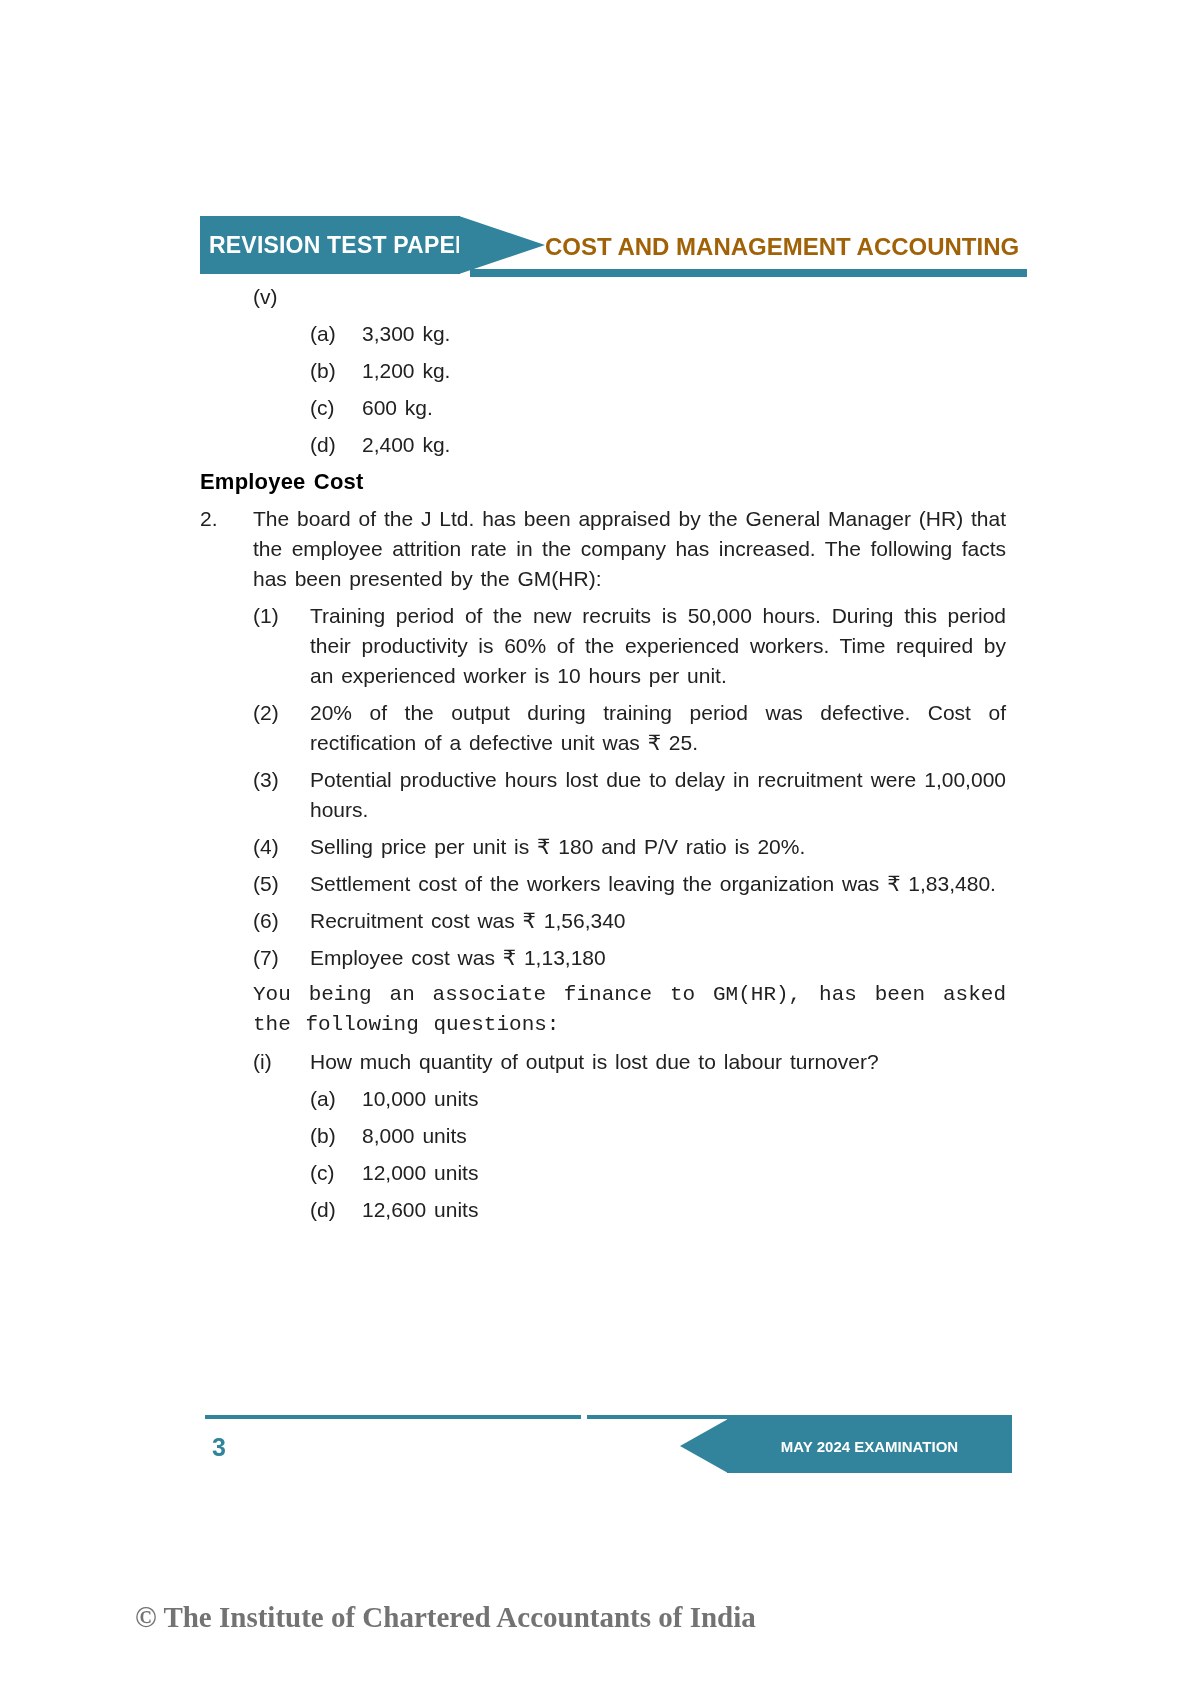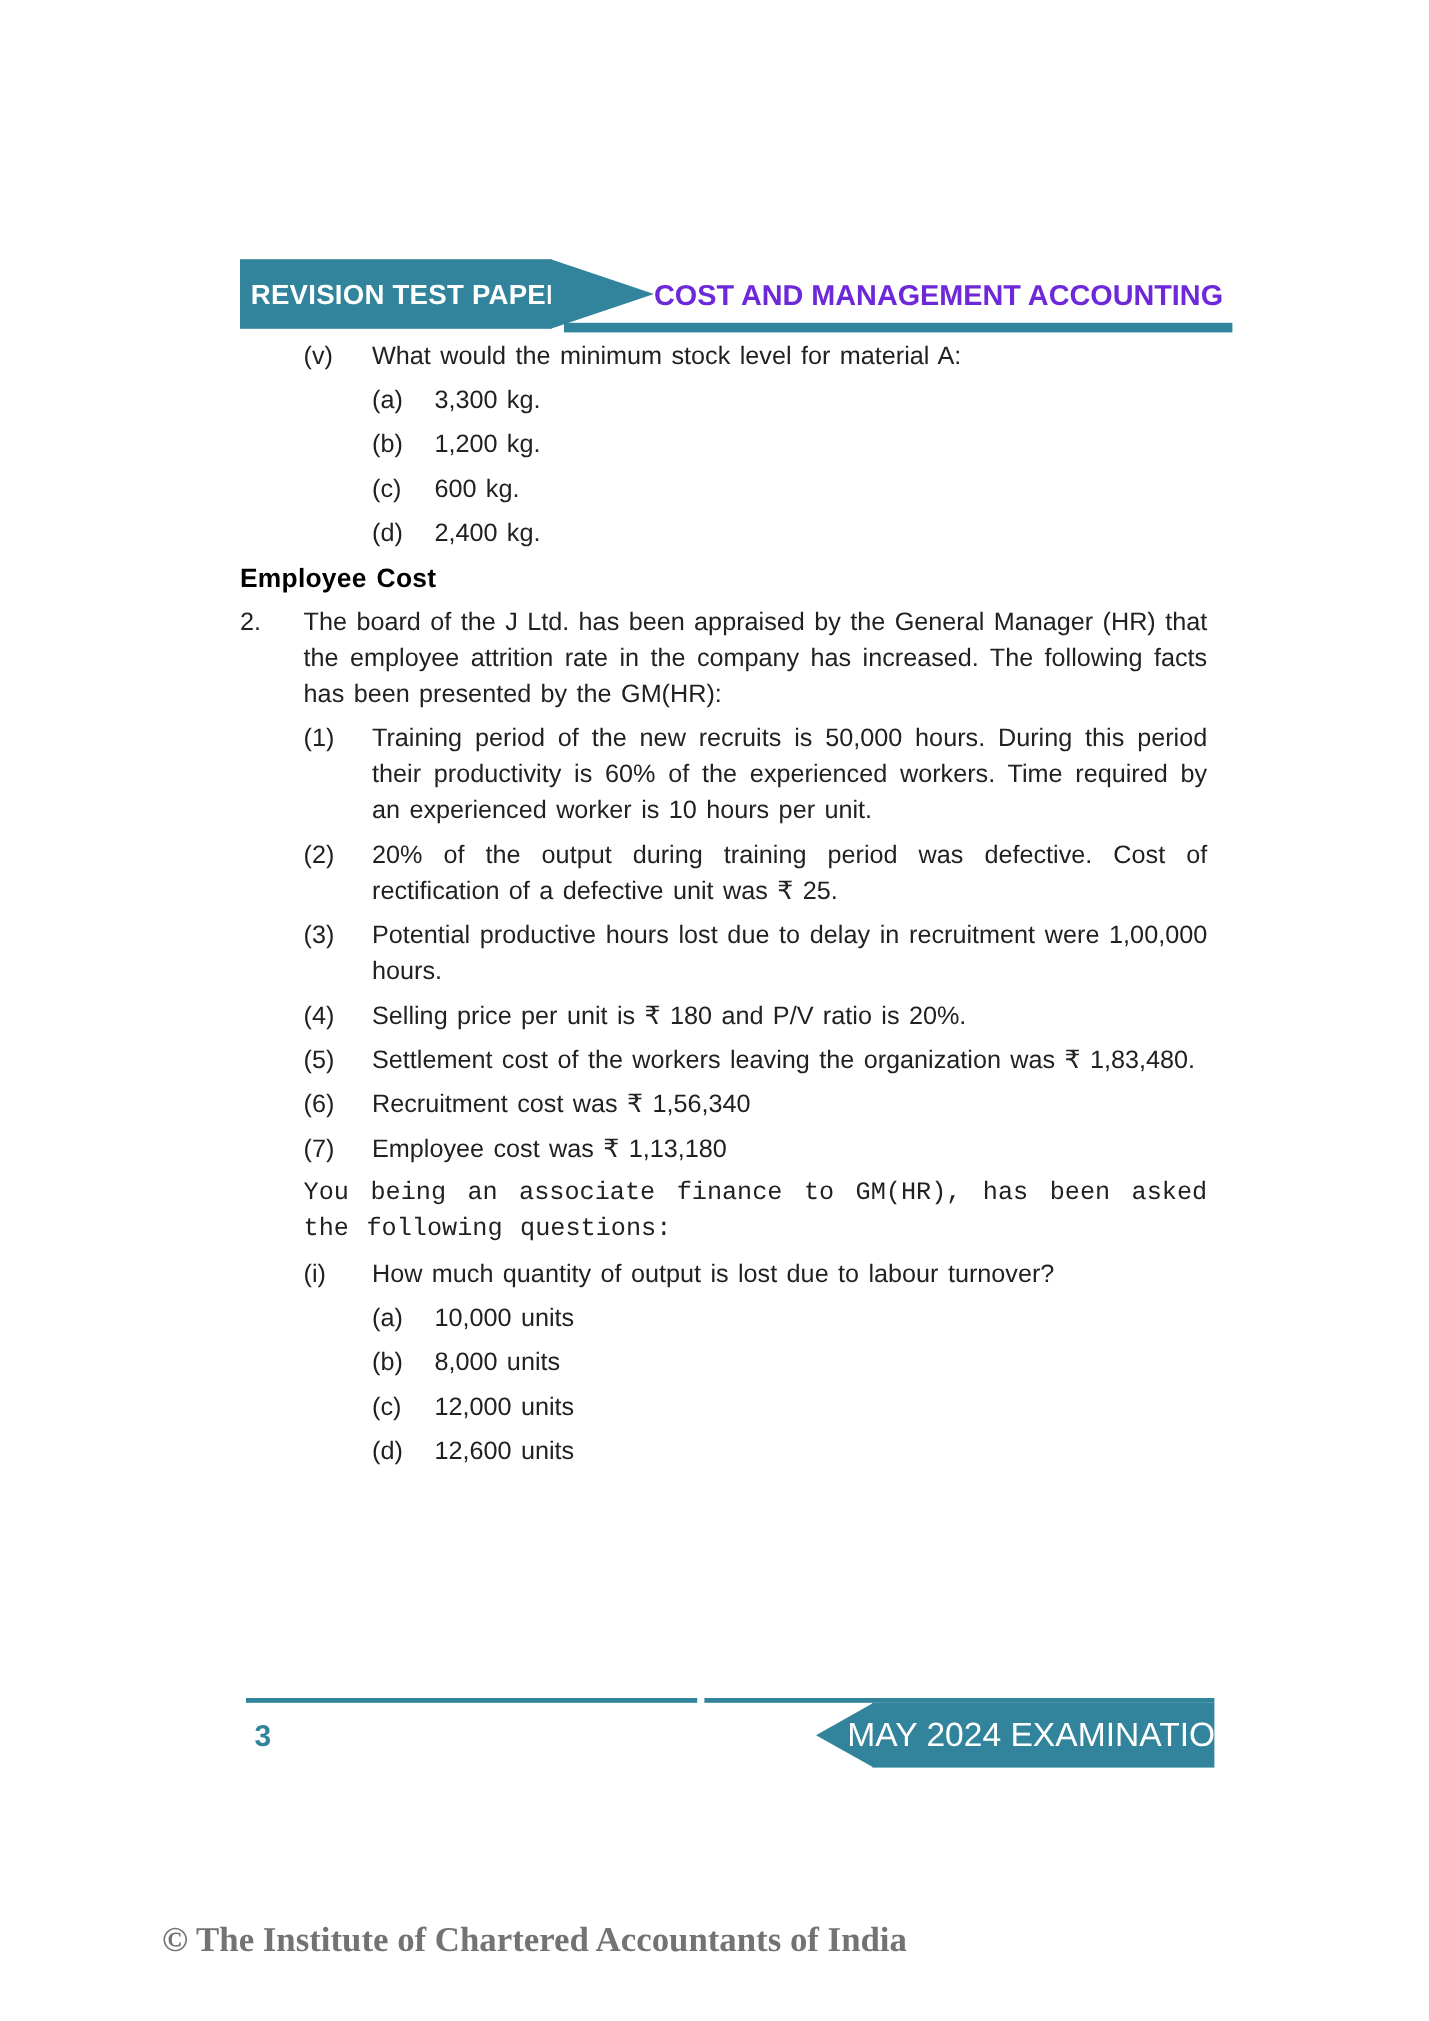--- a/index.html
+++ b/index.html
@@ -19,21 +19,21 @@
   .hdr-banner .hdr-banner-label {
     color:#ffffff; font-weight:bold; font-size:23px; letter-spacing:0.2px; white-space:nowrap;
   }
   .hdr-arrow {
     position:absolute; left:459px; top:216px; width:0; height:0;
     border-top:29px solid transparent; border-bottom:29px solid transparent;
     border-left:86px solid #31849B;
   }
   .hdr-title {
     position:absolute; top:233px; left:545px; width:462px; text-align:right;
-    color:#6d28d9; font-weight:bold; font-size:24px; white-space:nowrap;
+    color:#a16207; font-weight:bold; font-size:24px; white-space:nowrap;
   }
   .hdr-underline { position:absolute; left:470px; top:269px; width:557px; height:8px; background:#31849B; }
 
   
   .content {
     position:absolute; left:200px; top:282px; width:806px;
     font-size:21px; line-height:30px; word-spacing:2px;
   }
   .row { display:flex; margin-bottom:7px; }
   .row .num { flex:0 0 57px; }
@@ -55,21 +55,21 @@
   .footer-rule.seg-right { left:587px; width:425px; }
   .footer-arrow {
     position:absolute; left:680px; top:1419px; width:0; height:0;
     border-top:27px solid transparent; border-bottom:27px solid transparent;
     border-right:48px solid #31849B;
   }
   .footer-banner {
     position:absolute; left:727px; top:1419px; width:285px; height:54px;
     background:#31849B; display:flex; align-items:center; justify-content:center;
   }
-  .footer-banner .footer-banner-label { color:#ffffff; font-weight:normal; font-size:28px; white-space:nowrap; }
+  .footer-banner .footer-banner-label { color:#ffffff; font-weight:bold; font-size:15px; white-space:nowrap; }
   .page-number { position:absolute; left:212px; top:1433px; color:#31849B; font-weight:bold; font-size:25px; }
   .copyright {
     position:absolute; left:135px; top:1601px;
     font-family:"Liberation Serif","DejaVu Serif",serif; font-weight:bold; font-size:29px; color:#737373;
     white-space:nowrap;
   }
 </style>
 </head>
 <body>
 
@@ -79,21 +79,20 @@
     <span class="hdr-banner-label">REVISION TEST PAPER</span>
   </div>
   <div class="hdr-arrow"></div>
   <div class="hdr-title">COST AND MANAGEMENT ACCOUNTING</div>
   <div class="hdr-underline"></div>
 
   <div class="content">
 
     <div class="row indent1">
       <div class="num">(v)</div>
-      <div class="txt">What would the minimum stock level for material A:</div>
     </div>
     <div class="options">
       <div class="opt">
         <div class="olabel">(a)</div>
         <div class="otext">3,300 kg.</div>
       </div>
       <div class="opt">
         <div class="olabel">(b)</div>
         <div class="otext">1,200 kg.</div>
       </div>

